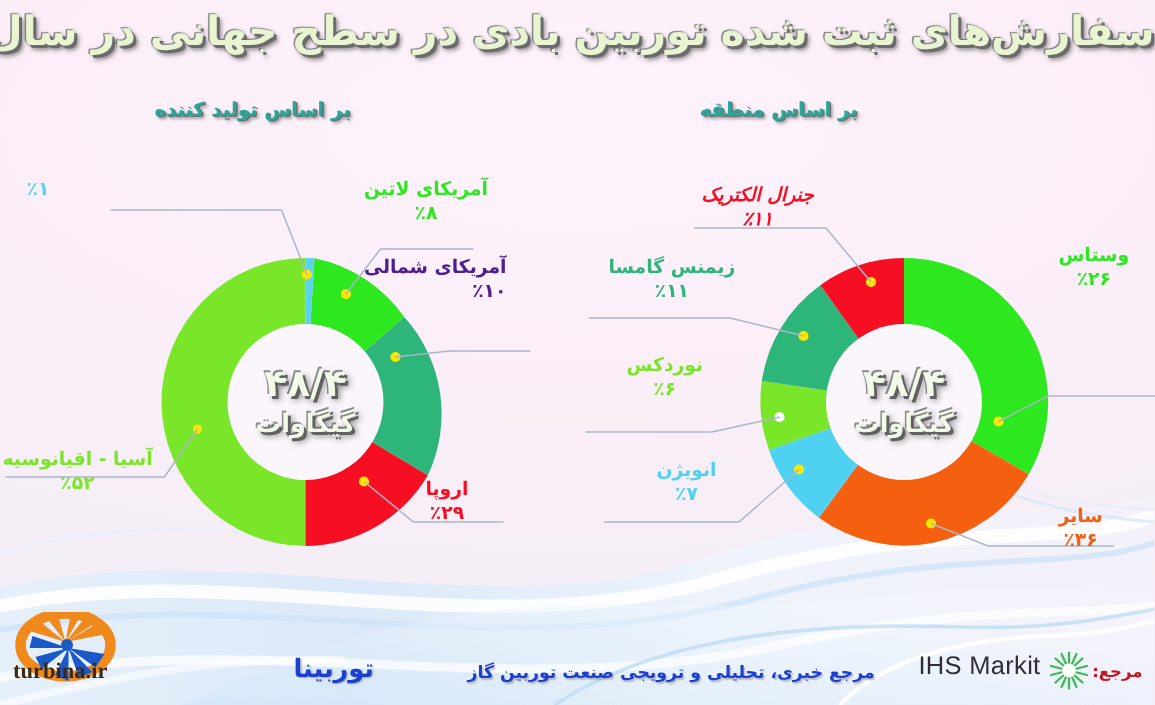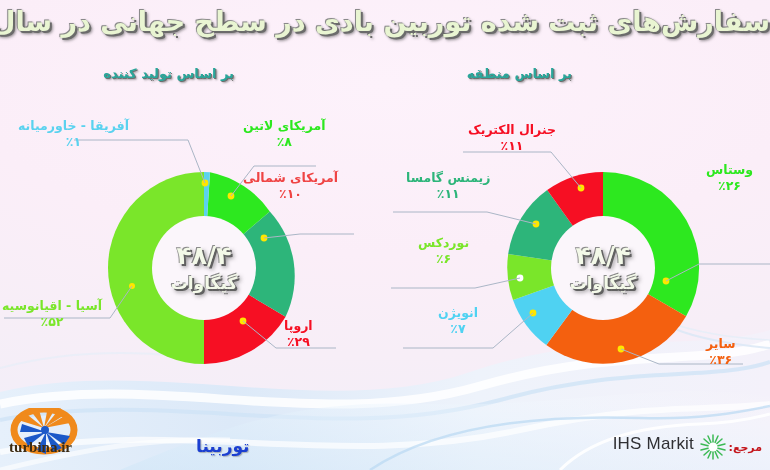--- a/index.html
+++ b/index.html
@@ -144,28 +144,27 @@
       <path d="M101,15 L84,-28 L-30,-28"></path>
     </g>
   </svg>
   <div class="hub-text">
     <div class="hub-value">۴۸/۴</div>
     <div class="hub-unit">گیگاوات</div>
   </div>
 </div>
 
 <div class="lbl" style="left:18px;top:118px;color:#5ad2ef;">
-  <span class="nm">آفریقا - خاورمیانه</span>
   <span class="pc">٪۱</span>
 </div>
 <div class="lbl" style="left:243px;top:118px;color:#2de81f;">
   <span class="nm">آمریکای لاتین</span>
   <span class="pc">٪۸</span>
 </div>
-<div class="lbl" style="left:243px;top:170px;color:#ef4444;">
+<div class="lbl" style="left:243px;top:170px;color:#4c1d95;text-align:right;">
   <span class="nm">آمریکای شمالی</span>
   <span class="pc">٪۱۰</span>
 </div>
 <div class="lbl" style="left:2px;top:298px;color:#7ae62a;">
   <span class="nm">آسیا - اقیانوسیه</span>
   <span class="pc">٪۵۲</span>
 </div>
 <div class="lbl" style="left:284px;top:318px;color:#f60f23;">
   <span class="nm">اروپا</span>
   <span class="pc">٪۲۹</span>
@@ -202,21 +201,21 @@
       <path d="M33,56 L-16,44 L-110,44"></path>
       <path d="M78,20 L48,-16 L-40,-16"></path>
     </g>
   </svg>
   <div class="hub-text">
     <div class="hub-value">۴۸/۴</div>
     <div class="hub-unit">گیگاوات</div>
   </div>
 </div>
 
-<div class="lbl" style="left:468px;top:122px;color:#f60f23;">
+<div class="lbl" style="left:468px;top:122px;color:#f60f23;font-style:italic;">
   <span class="nm">جنرال الکتریک</span>
   <span class="pc">٪۱۱</span>
 </div>
 <div class="lbl" style="left:406px;top:170px;color:#2db57a;">
   <span class="nm">زیمنس گامسا</span>
   <span class="pc">٪۱۱</span>
 </div>
 <div class="lbl" style="left:418px;top:235px;color:#7ae62a;">
   <span class="nm">نوردکس</span>
   <span class="pc">٪۶</span>
@@ -250,20 +249,21 @@
         <path d="M2,2 L18,18 L9,22 Z"></path>
         <path d="M2,2 L2,24 L-7,20 Z"></path>
         <path d="M2,2 L-16,16 L-20,8 Z"></path>
         <path d="M2,2 L-24,2 L-22,-6 Z"></path>
       </g>
       <circle cx="1" cy="0" r="4" fill="#1b58c8"></circle>
     </g>
     <text x="66" y="44" font-family="Liberation Serif, serif" font-size="15" font-weight="bold" fill="#3b2a12">turbina.ir</text>
   </svg>
   <div class="brand-name">توربینا</div>
+  <div class="foot-tag">مرجع خبری، تحلیلی و ترویجی صنعت توربین گاز</div>
 
   <div class="src-label">مرجع:</div>
   <div class="ihs-wrap">
     <svg width="26" height="26" viewBox="0 0 26 26">
       <g stroke="#3cba54" stroke-width="1.5" stroke-linecap="round">
         <line x1="13" y1="13" x2="13" y2="1"></line>
         <line x1="13" y1="13" x2="18" y2="2"></line>
         <line x1="13" y1="13" x2="22" y2="5"></line>
         <line x1="13" y1="13" x2="25" y2="10"></line>
         <line x1="13" y1="13" x2="25" y2="16"></line>

